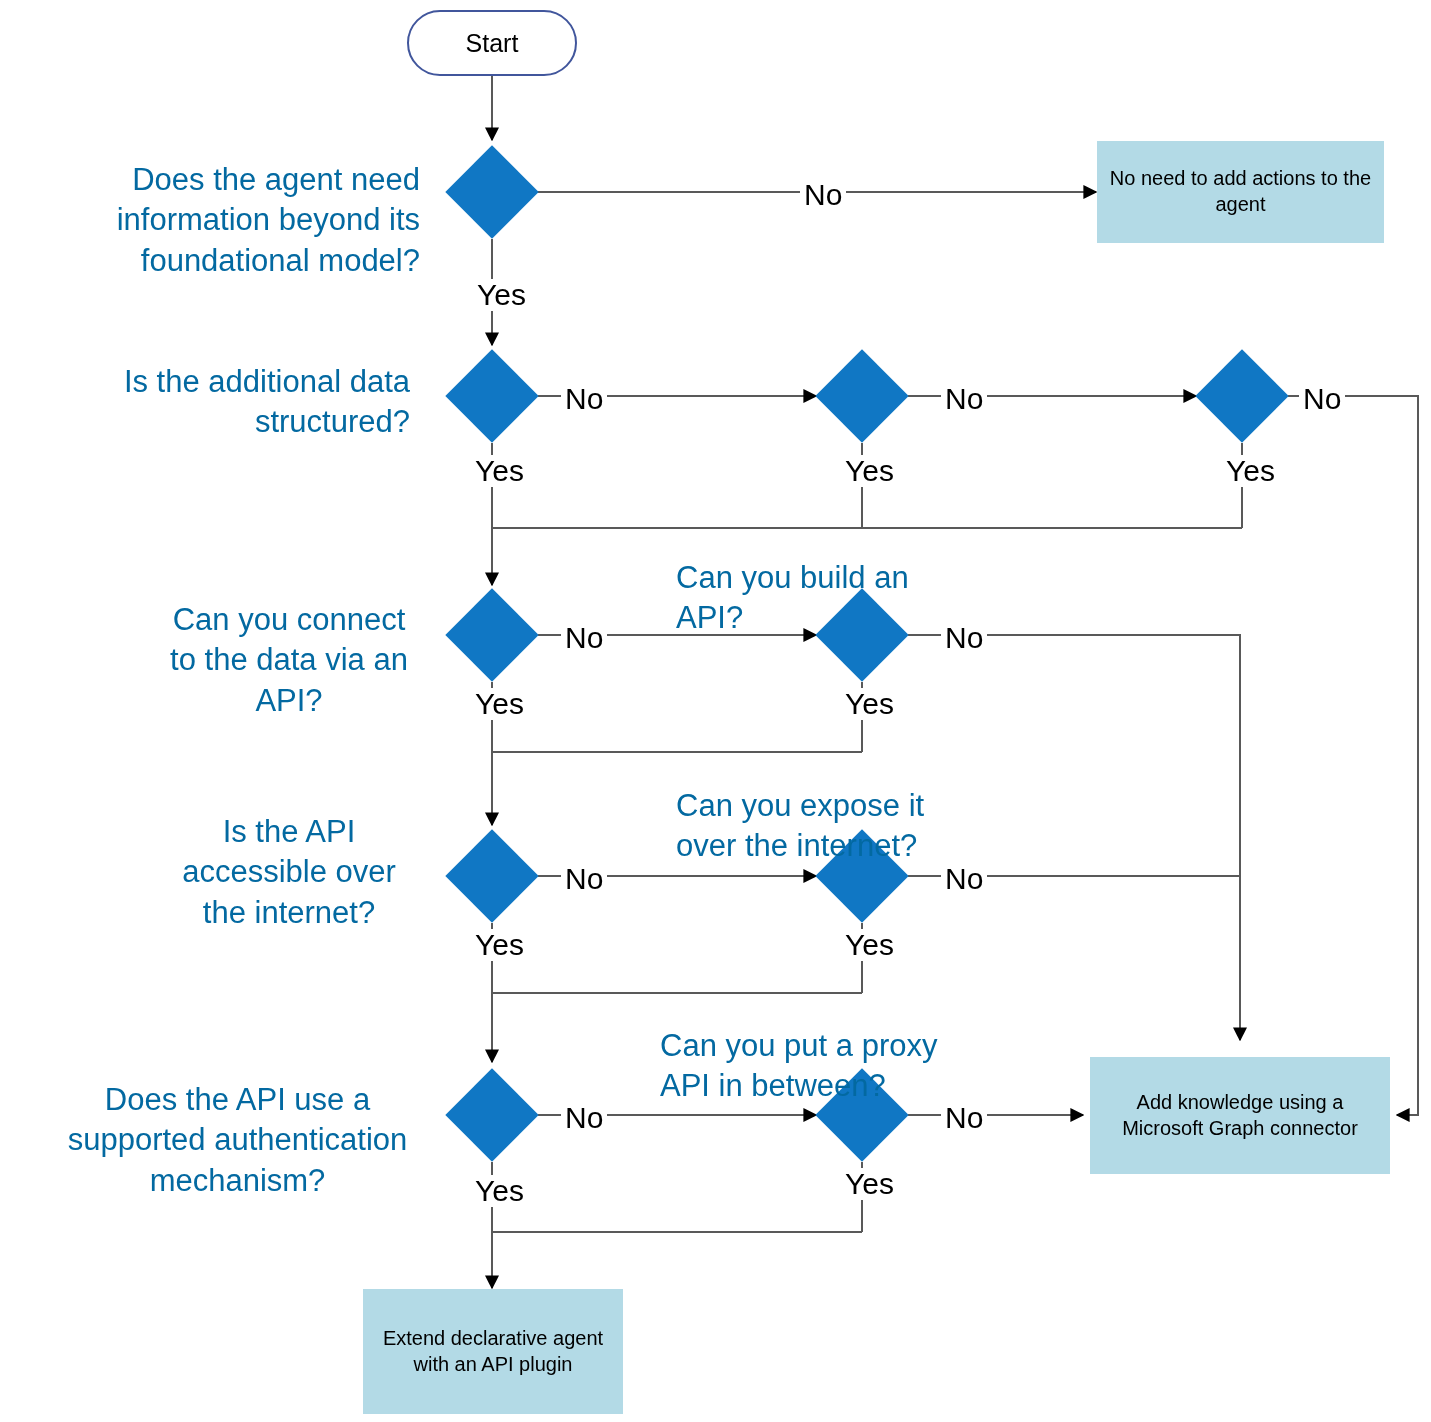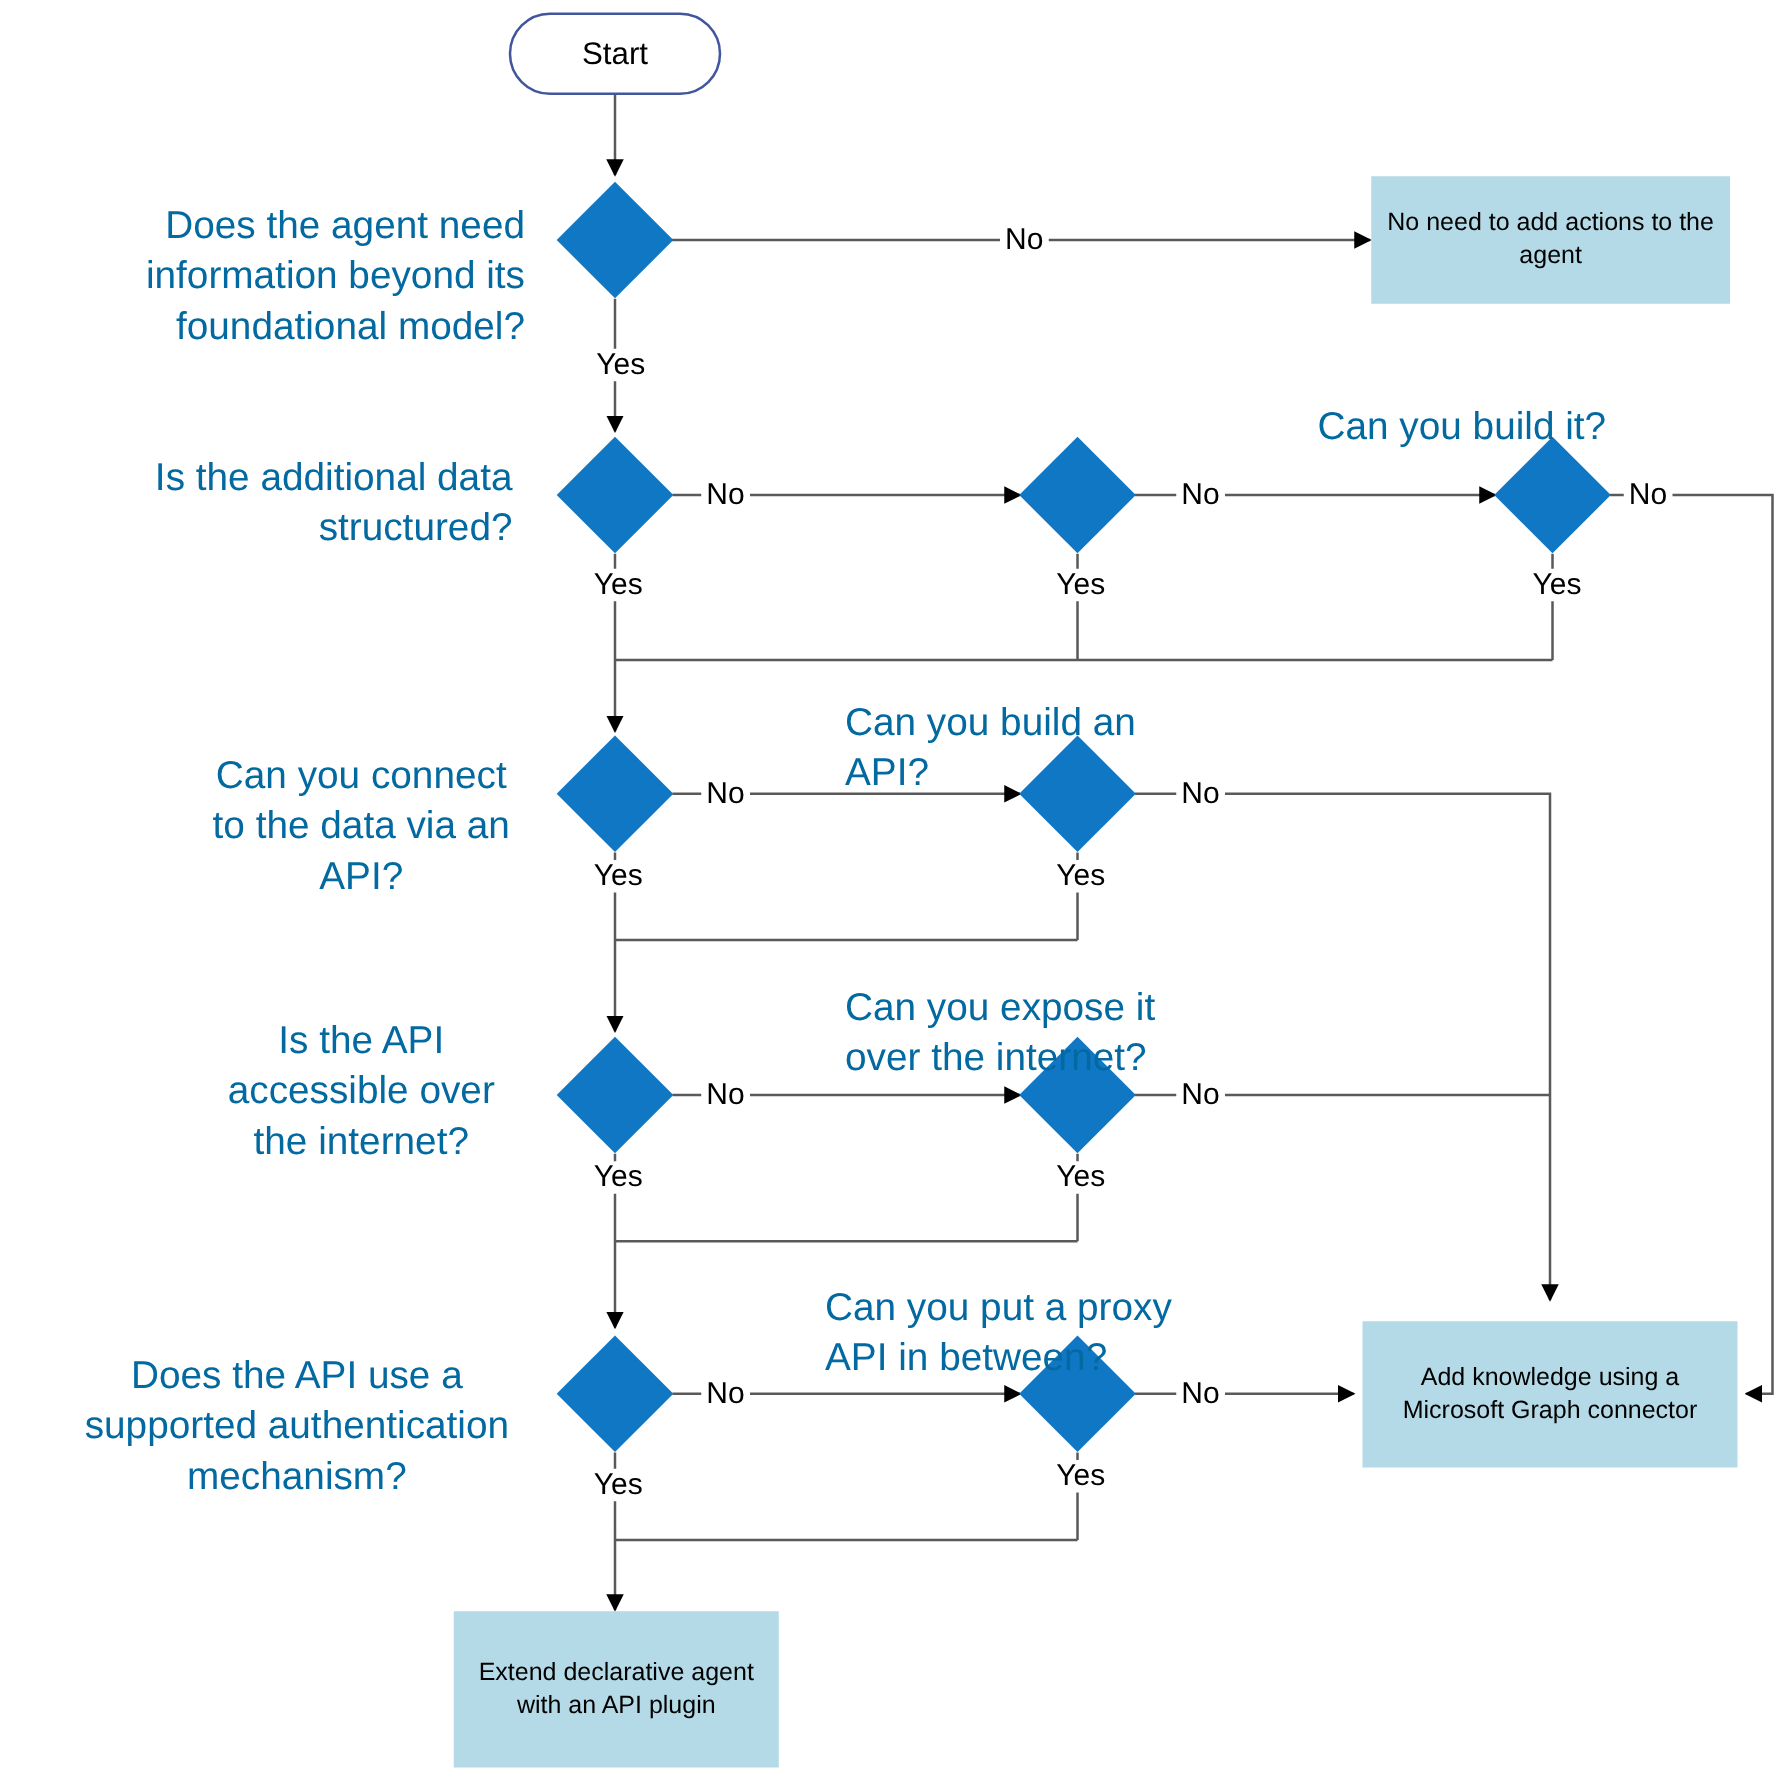--- a/index.html
+++ b/index.html
@@ -71,21 +71,21 @@
   }
   .caption.left {
     text-align: left;
   }
   .caption.center {
     text-align: center;
   }
   
   .edge-label {
     position: absolute;
-    font-size: 24px;
+    font-size: 30px;
     line-height: 1;
     color: #000000;
     background: #ffffff;
     padding: 1px 4px;
     white-space: nowrap;
   }
 </style>
 </head>
 <body>
 
@@ -168,21 +168,20 @@
 
   <div class="node box" style="left:363px; top:1289px; width:260px; height:125px;">
     <span>Extend declarative agent with an API plugin</span>
   </div>
 
   <div class="caption right" style="left:10px; top:160px; width:410px;">Does the agent need information beyond its foundational model?</div>
 
   <div class="caption right" style="left:60px; top:362px; width:350px;">Is the additional data structured?</div>
 
 
-  <div class="caption left" style="left:1054px; top:321px; width:260px;">Can you build it?</div>
 
   <div class="caption center" style="left:160px; top:600px; width:258px;">Can you connect to the data via an API?</div>
 
   <div class="caption left" style="left:676px; top:558px; width:290px;">Can you build an API?</div>
 
   <div class="caption center" style="left:160px; top:812px; width:258px;">Is the API accessible over the internet?</div>
 
   <div class="caption left" style="left:676px; top:786px; width:275px;">Can you expose it over the internet?</div>
 
   <div class="caption center" style="left:55px; top:1080px; width:365px;">Does the API use a supported authentication mechanism?</div>

